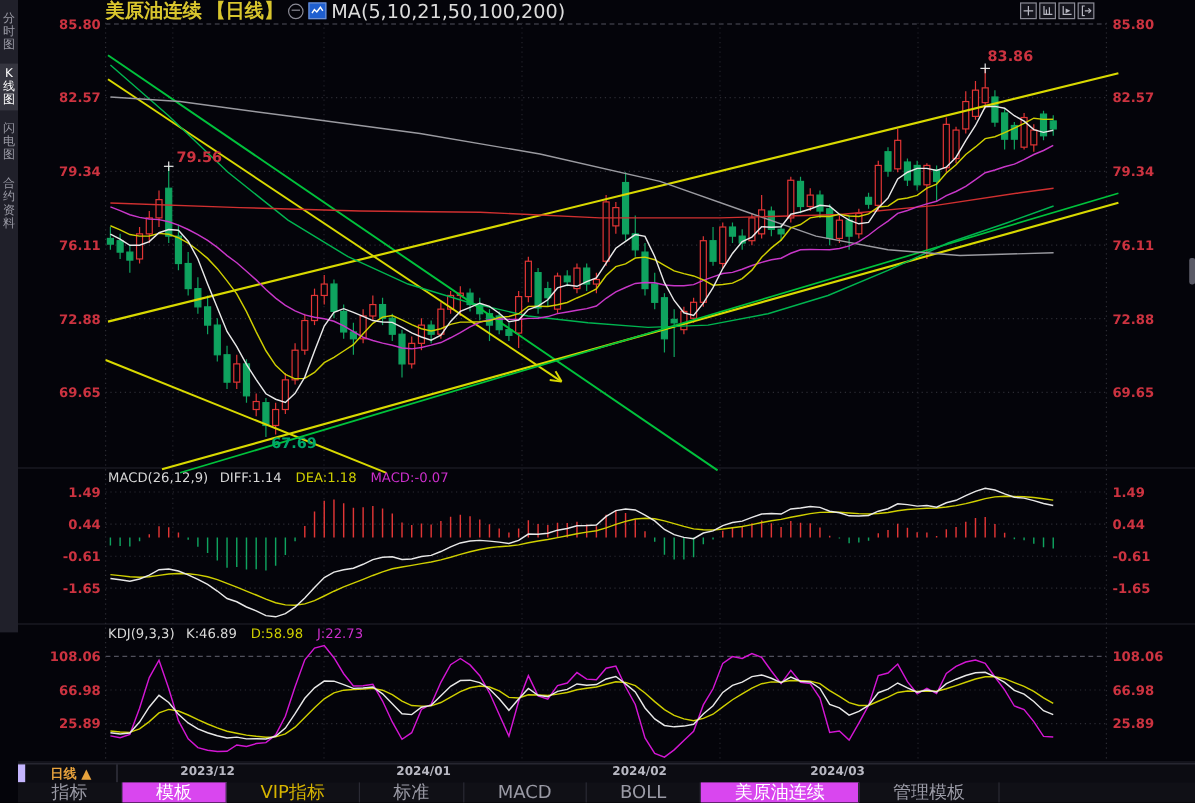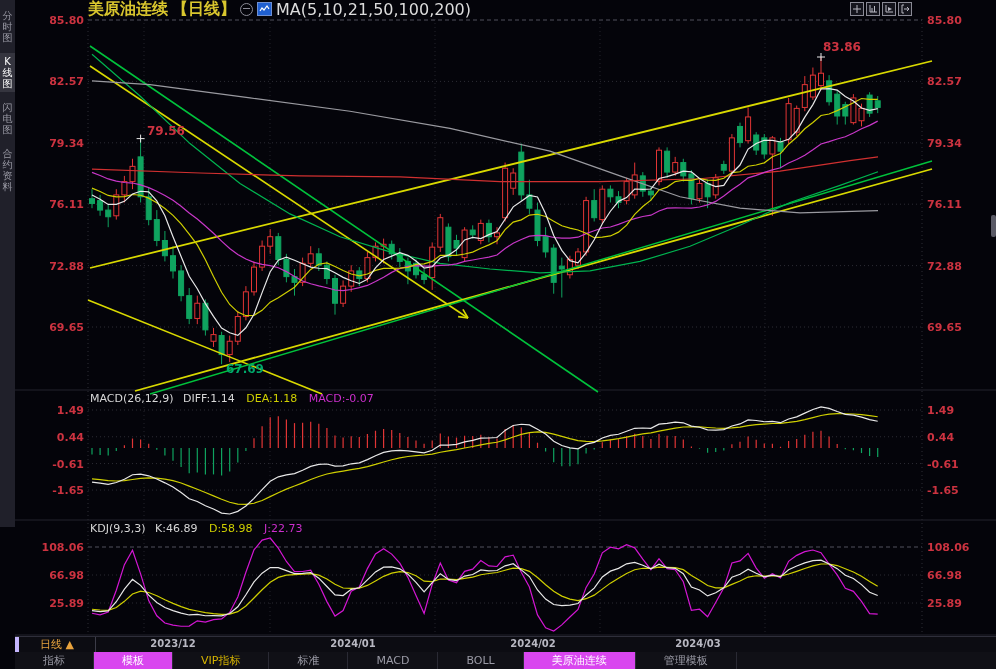--- a/index.html
+++ b/index.html
@@ -21,26 +21,26 @@
   .toolbar{position:absolute;top:2px;right:84px;display:flex;gap:2px;z-index:20;}
   .tool-btn{width:12px;height:12px;border:1px solid #8a8a95;background:#15151d;display:flex;
             align-items:center;justify-content:center;cursor:pointer;}
   
   .panel-header{position:absolute;z-index:15;font-size:11px;white-space:nowrap;}
   .ph-white{color:#d8d8d8;} .ph-yellow{color:#cfcf00;} .ph-magenta{color:#cc2fcc;}
   
   .timeline{position:absolute;left:15px;right:0;top:636px;height:16px;background:#0c0c12;
             border-top:1px solid #2e2e3a;border-bottom:1px solid #2e2e3a;z-index:20;}
   .period-box{position:absolute;left:0px;top:0px;width:76px;height:15px;border-right:1px solid #3c3c48;
-              border-left:4px solid #c4b5fd;color:#e8a33d;font-size:11px;font-weight:normal;
+              border-left:6px solid #c4b5fd;color:#e8a33d;font-size:11px;font-weight:bold;
               text-align:center;line-height:15px;cursor:pointer;}
   .tl-label{position:absolute;top:1px;transform:translateX(-50%);color:#b8b8c2;font-size:10px;font-weight:bold;}
   
   .tabbar{position:absolute;left:15px;right:0;top:652px;height:17px;background:#101016;display:flex;z-index:20;}
-  .tab{padding:0 28px;font-size:11px;line-height:17px;color:#9a9aa5;border-right:1px solid #2a2a34;cursor:pointer;}
+  .tab{padding:0 28px;font-size:15px;line-height:17px;color:#9a9aa5;border-right:1px solid #2a2a34;cursor:pointer;}
   .tab.hl{background:#d946ef;color:#ffffff;}
   .tab.vip{color:#d6b400;}
   .scrollthumb{position:absolute;right:0px;top:215px;width:5px;height:22px;background:#5a5a66;border-radius:2px;z-index:25;cursor:pointer;}
   svg text{font-family:"DejaVu Sans","Liberation Sans",sans-serif;}
 </style>
 </head>
 <body>
 
 <div class="screen">
 

